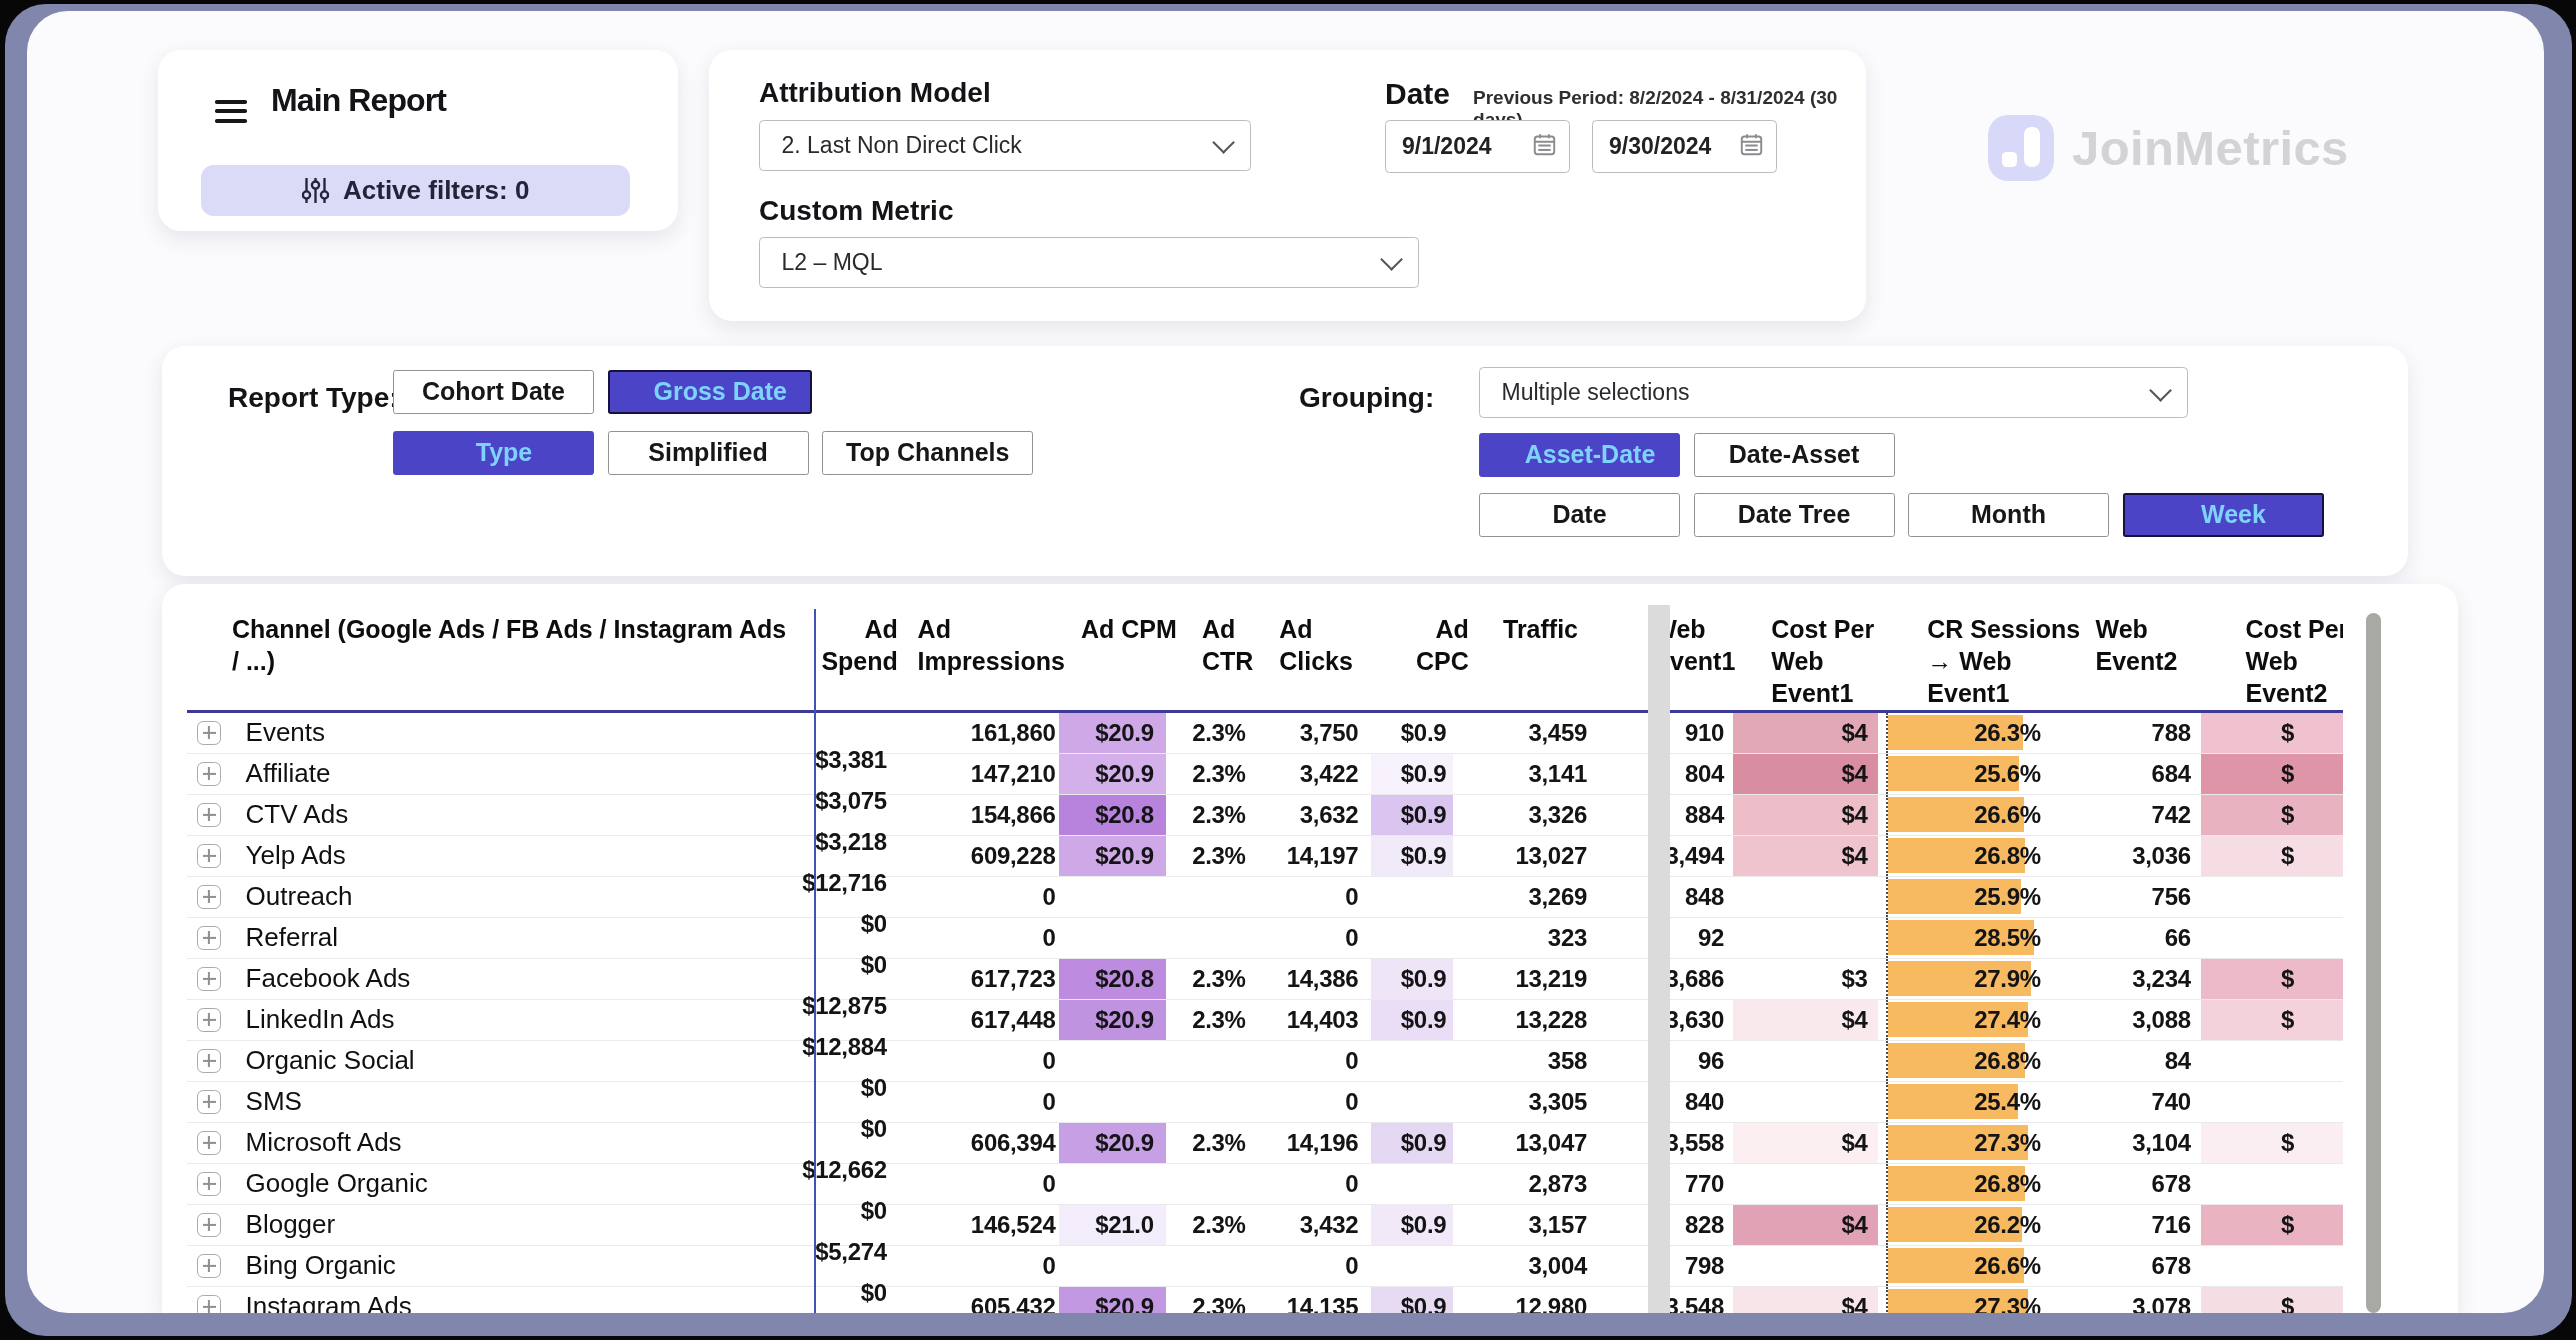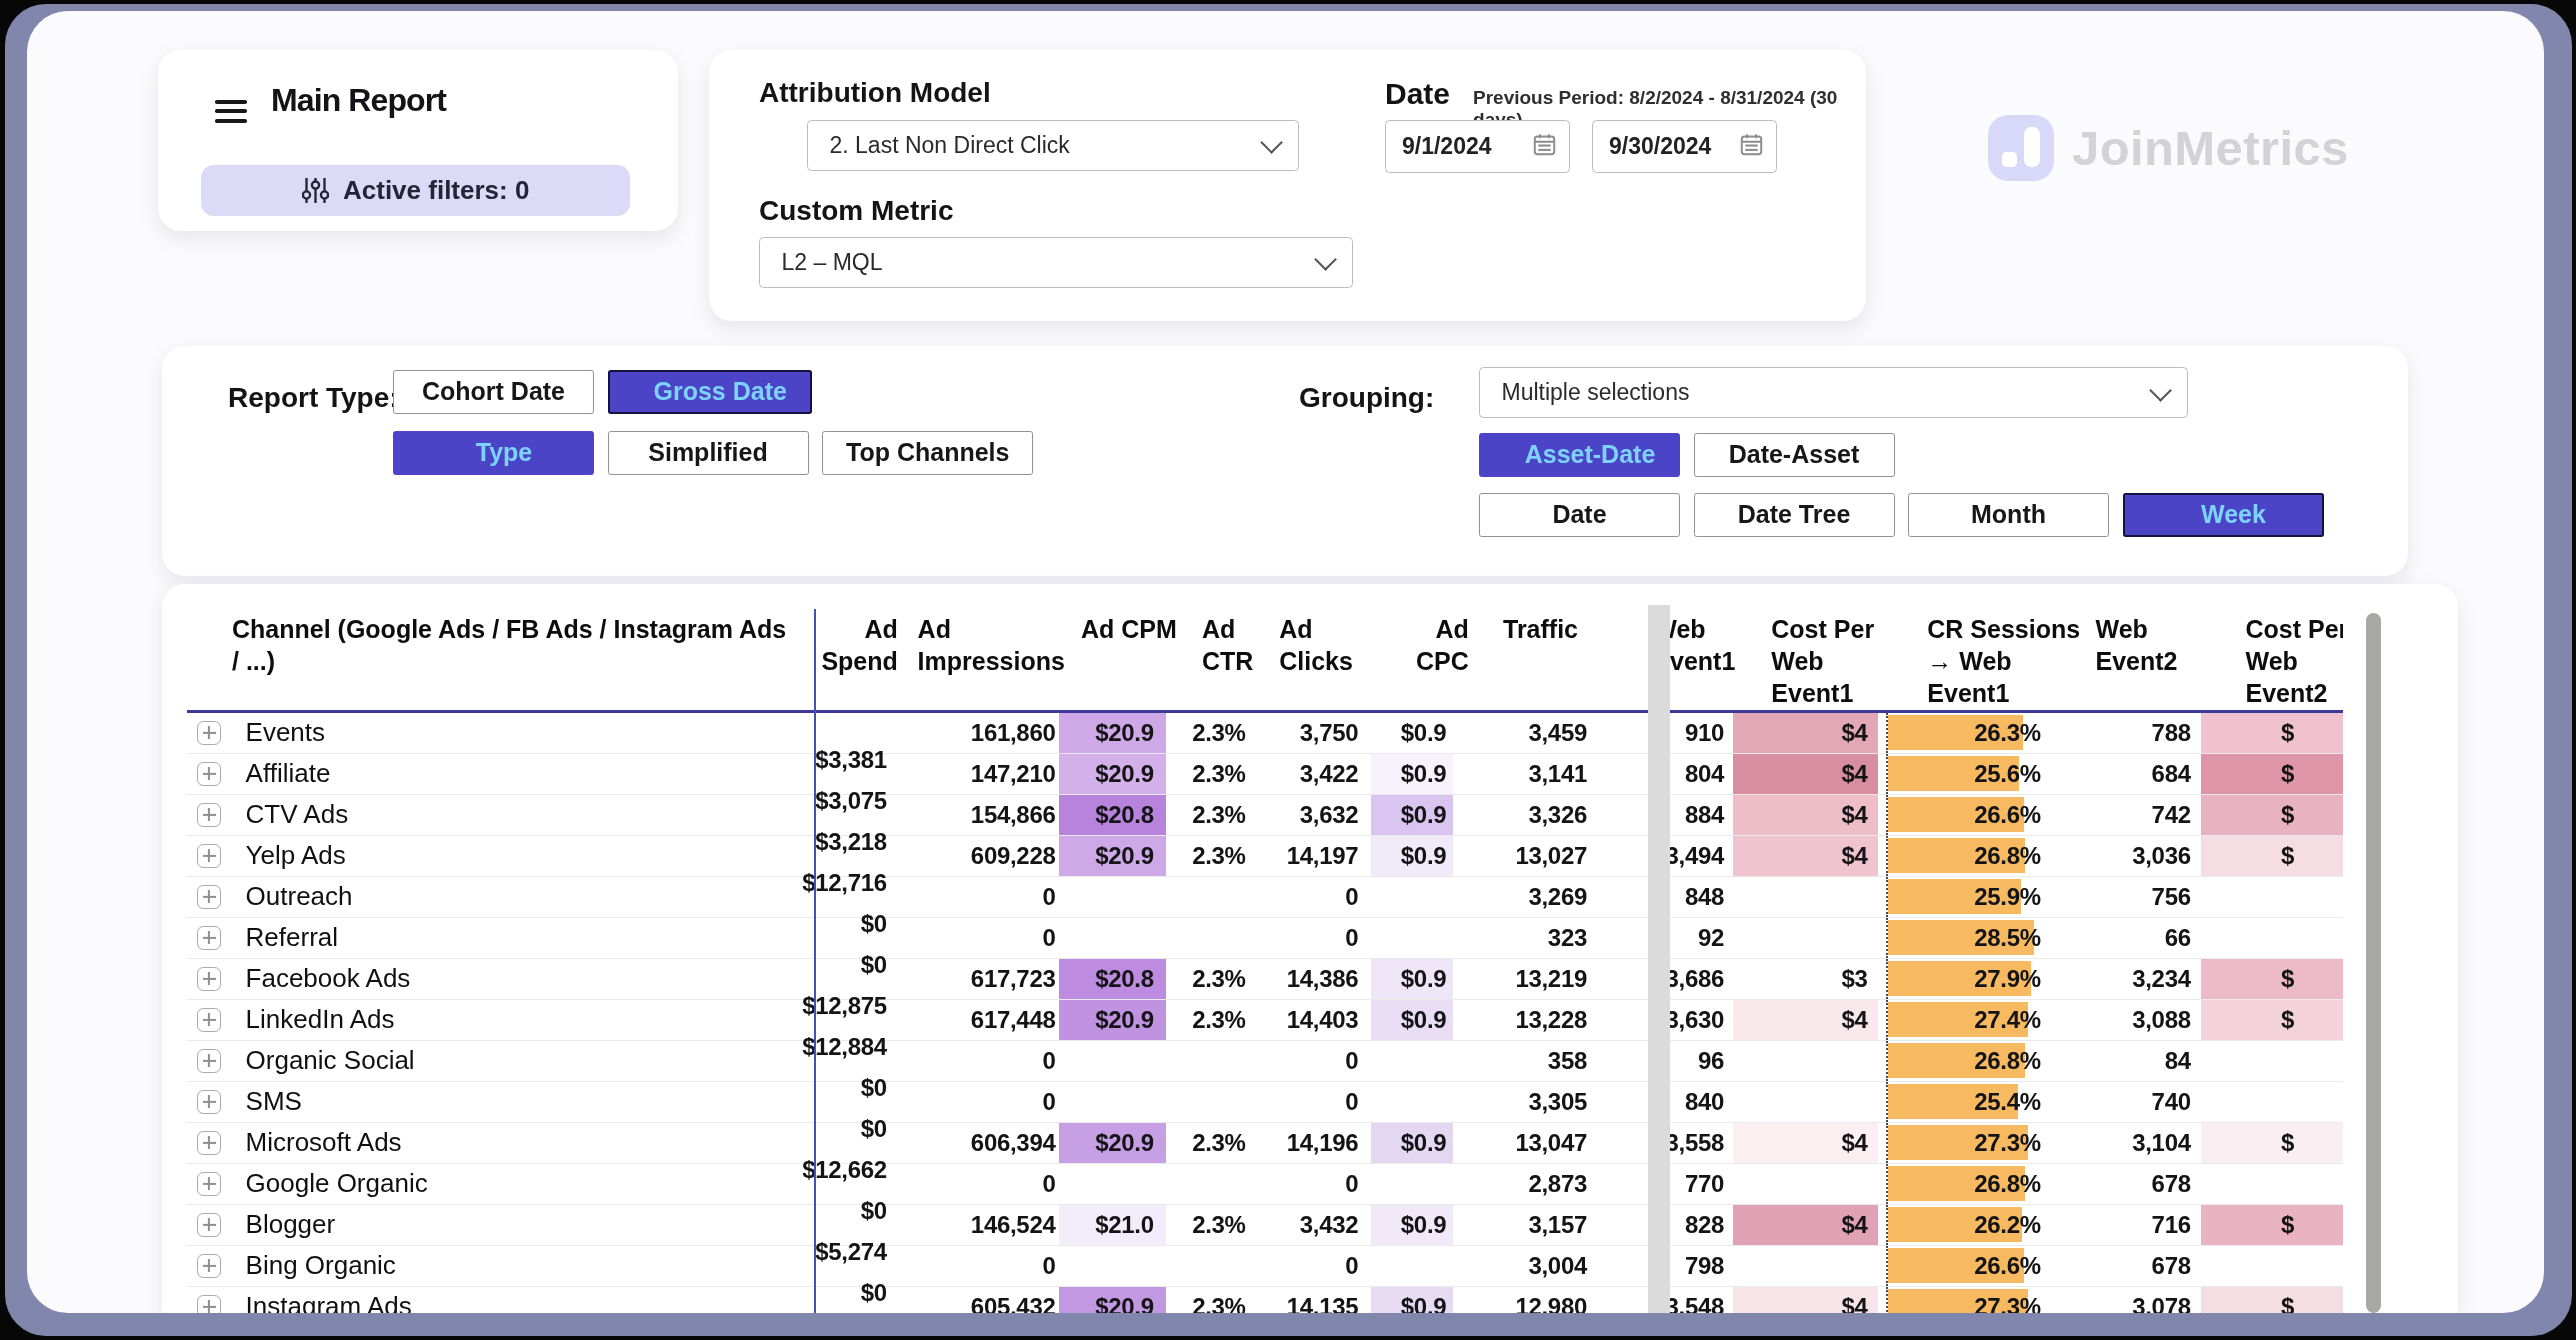--- a/index.html
+++ b/index.html
@@ -135,26 +135,26 @@
               <circle cx="25" cy="21" r="4" fill="#dcdbf7"></circle>
           </g>
         </svg>
       </span>
       <span class="txt">Active filters: 0</span>
     </div>
   </div>
 
   <div class="card filters-card">
     <div class="field-label" style="left:50px; top:27px;text-align:right;">Attribution Model</div>
-    <div class="select" style="left:50px; top:70px; width:492px;margin-left:48px;">
+    <div class="select" style="left:50px; top:70px; width:492px;">
       <span class="sel-txt">2. Last Non Direct Click</span>
       <span class="chevron"></span>
     </div>
     <div class="field-label" style="left:50px; top:145px;">Custom Metric</div>
-    <div class="select" style="left:50px; top:187px; width:594px;">
+    <div class="select" style="left:50px; top:187px; width:660px;">
       <span class="sel-txt">L2 – MQL</span>
       <span class="chevron"></span>
     </div>
     <div class="date-label-row">
       <span class="date-word">Date</span>
       <span class="prev-period">Previous Period: 8/2/2024 - 8/31/2024 (30 days)</span>
     </div>
     <div class="date-input" style="left:676px; top:70px;">
       <span class="dval">9/1/2024</span>
       <span class="cal-icon">

